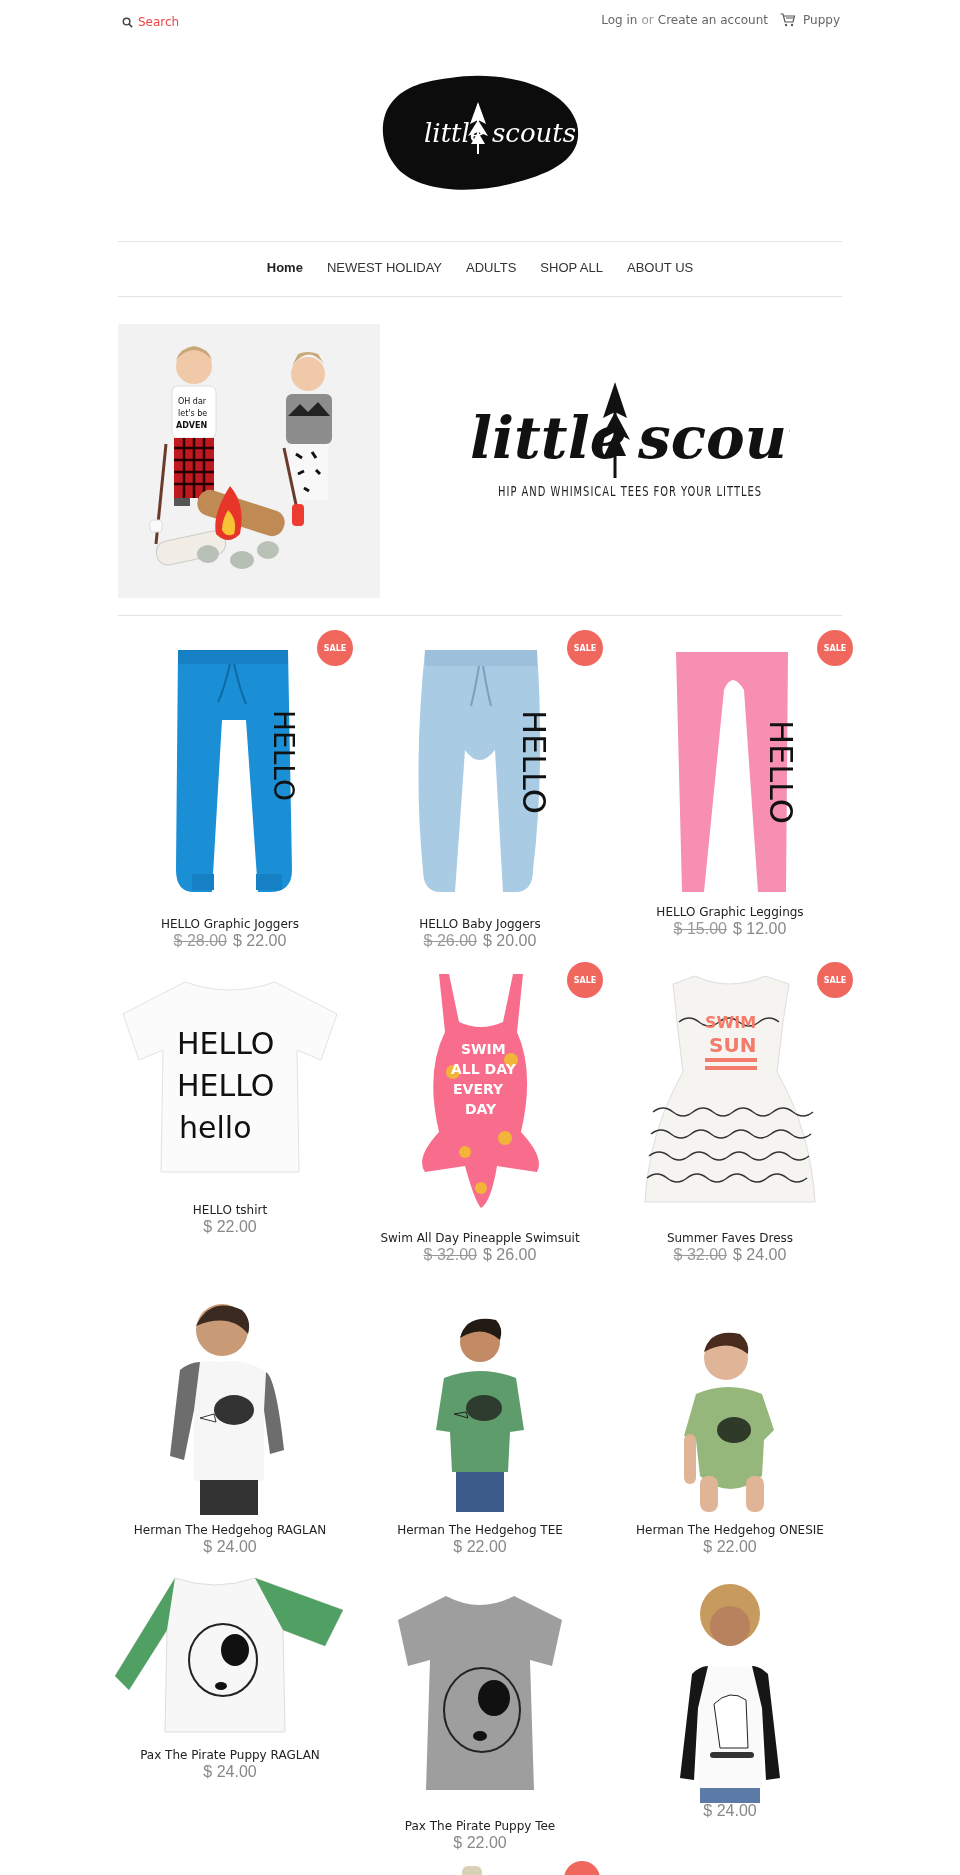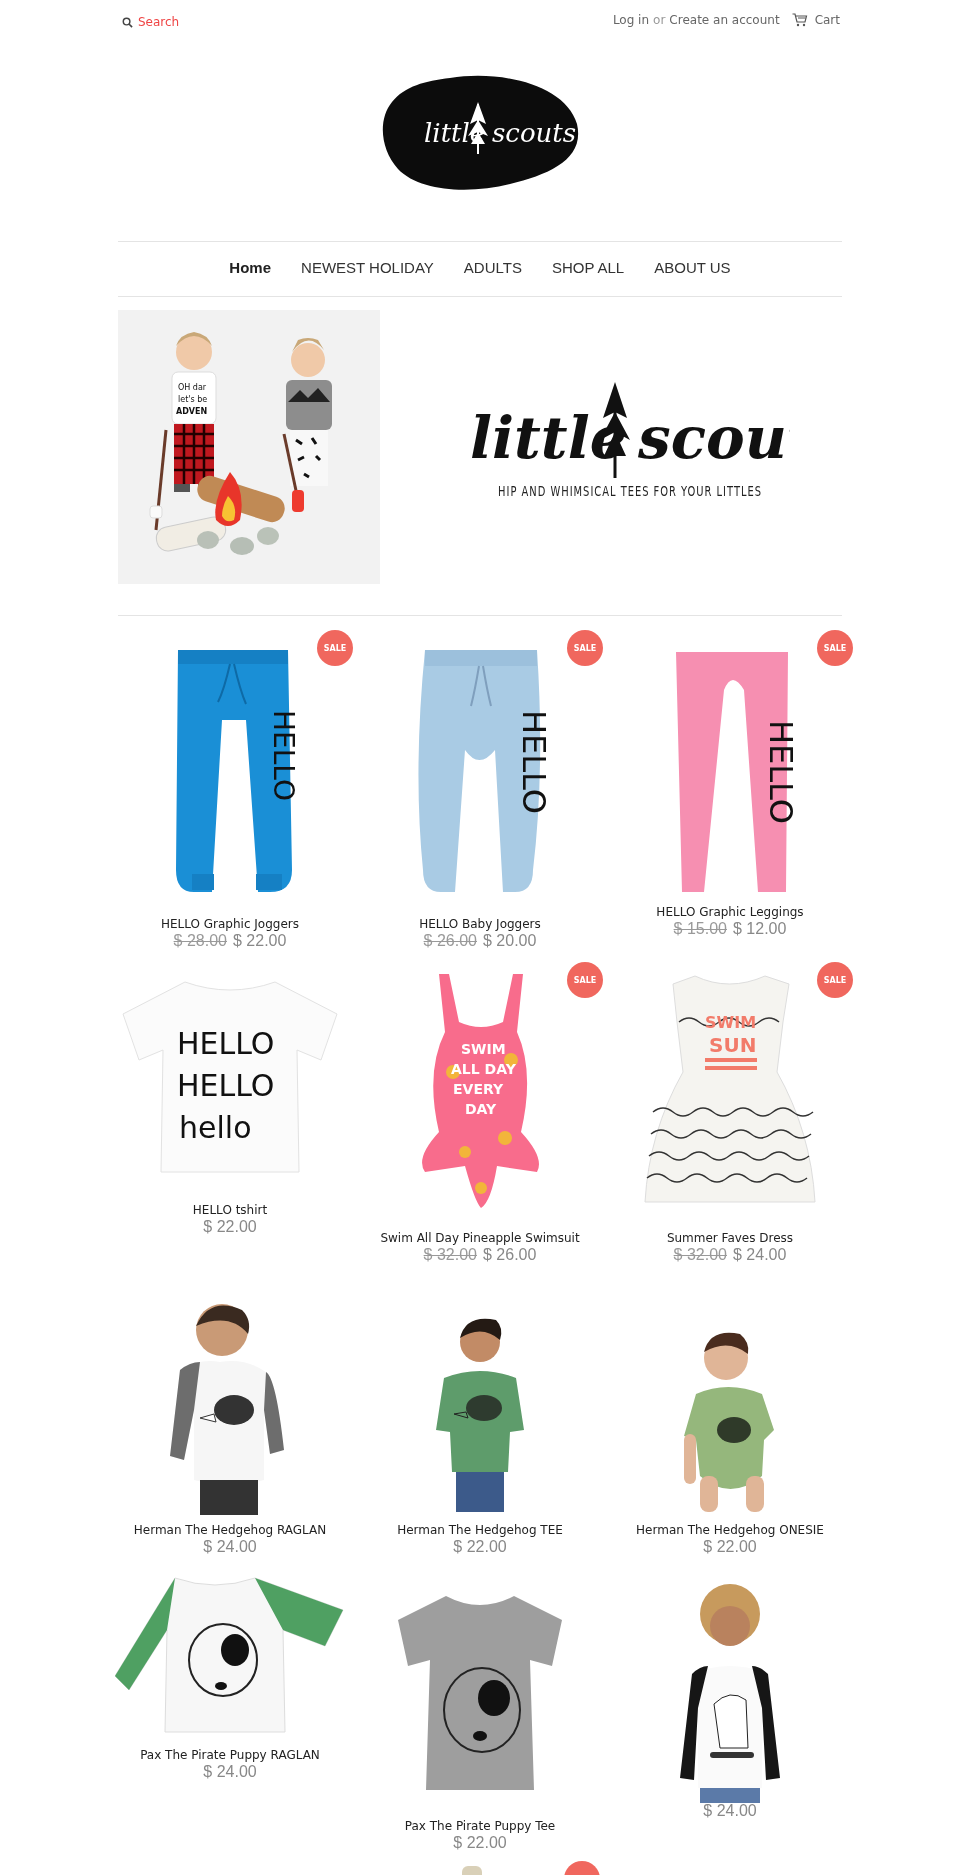--- a/index.html
+++ b/index.html
@@ -12,26 +12,26 @@
   .search svg { width: 11px; height: 11px; }
   .account { right: 120px; top: 13px; height: 18px; display: flex; align-items: flex-start; gap: 4px; font-size: 12px; font-family: "DejaVu Sans", sans-serif; color: #666; }
   .account .or { color: #999; }
   .account .cart-icon { width: 16px; height: 14px; margin-left: 8px; margin-right: 3px; }
 
   
   .logo { left: 380px; top: 74px; width: 200px; height: 118px; }
 
   
   .rule { left: 118px; width: 724px; height: 1px; background: #e4e4e4; }
-  .nav { left: 118px; width: 724px; top: 258px; display: flex; justify-content: center; gap: 30px; font-size: 15px; color: #333; }
+  .nav { left: 118px; width: 724px; top: 258px; display: flex; justify-content: center; gap: 24px; font-size: 13px; color: #333; }
   .nav span { line-height: 20px; cursor: pointer; }
   .nav .active { font-weight: bold; color: #222; }
 
   
-  .hero-photo { left: 118px; top: 310px; width: 262px; height: 274px; background: #0ea5e9; overflow: hidden; }
+  .hero-photo { left: 118px; top: 324px; width: 262px; height: 274px; background: #0ea5e9; overflow: hidden; }
   .hero-brand { left: 470px; top: 378px; width: 320px; height: 120px; }
   .tagline { left: 470px; top: 485px; width: 320px; text-align: center; font-family: "DejaVu Sans Condensed", "DejaVu Sans", sans-serif; font-size: 11px; letter-spacing: 1px; color: #222; transform: scaleY(1.25); }
 
   
   .card { width: 240px; text-align: center; }
   .card .img { margin: 0 auto; position: relative; }
   .pname { font-family: "DejaVu Sans", sans-serif; font-size: 12px; color: #222; line-height: 17px; }
   .price { font-size: 16px; color: #888; line-height: 16px; }
   .price s { color: #999; margin-right: 6px; }
   .badge { width: 36px; height: 36px; border-radius: 50%; background: #f0675e; color: #fff; font-size: 8px; font-weight: bold; display: flex; align-items: center; justify-content: center; font-family: "DejaVu Sans", sans-serif; }
@@ -50,21 +50,21 @@
 <div class="abs account">
   <span>Log in</span>
   <span class="or">or</span>
   <span>Create an account</span>
   <svg class="cart-icon" viewBox="0 0 16 14">
       <path d="M0.5 1 H3 L5 9 H13 L14.5 3 H4" fill="none" stroke="#555" stroke-width="1.2"></path>
       <line x1="6" y1="5" x2="13.5" y2="5" stroke="#555" stroke-width="1"></line>
       <circle cx="6" cy="12" r="1.2" fill="#555"></circle>
       <circle cx="12" cy="12" r="1.2" fill="#555"></circle>
     </svg>
-  <span>Cart</span>
+  <span>Puppy</span>
 </div>
 
 <div class="abs logo">
   <svg viewBox="0 0 200 118" width="200" height="118">
     <path d="M70 4 C120 -4 185 10 197 50 C205 85 170 100 130 110 C90 120 40 118 18 95 C0 75 -2 45 12 28 C25 12 45 7 70 4 Z" fill="#0c0c0c"></path>
     <text x="44" y="68" font-family="DejaVu Serif, serif" font-style="italic" font-size="26" fill="#fff">little</text>
     <g>
       <line x1="98" y1="30" x2="98" y2="80" stroke="#fff" stroke-width="2"></line>
       <path d="M98 28 L90 50 L98 46 L88 62 L98 58 L91 70 L105 70 L98 58 L108 62 L98 46 L106 50 Z" fill="#fff"></path>
     </g>

